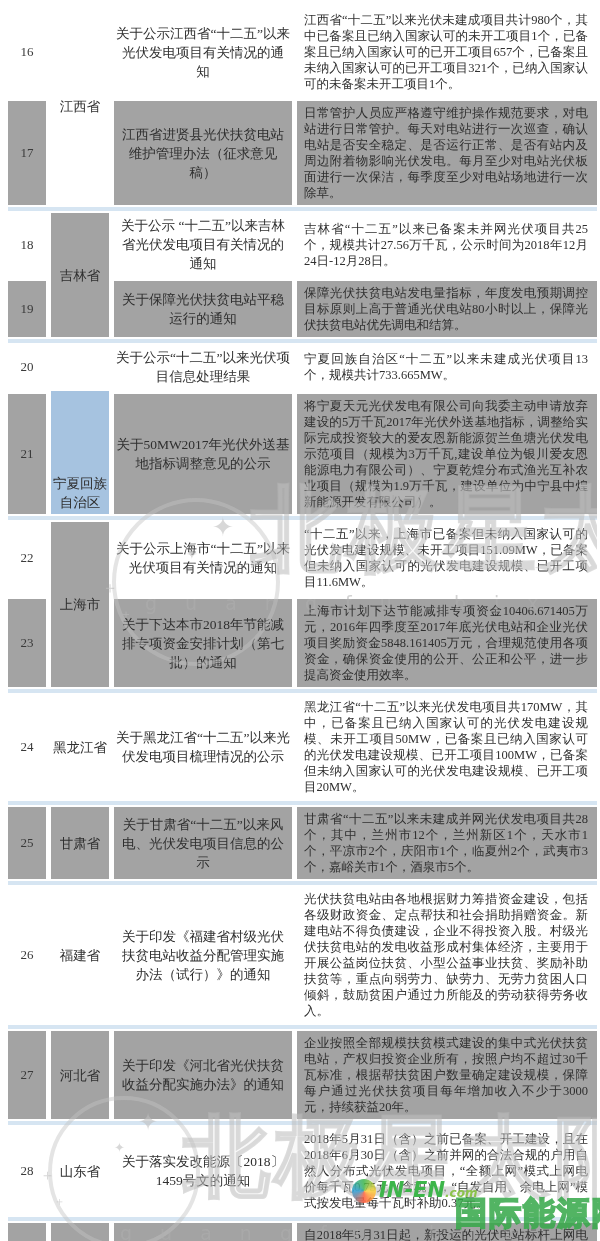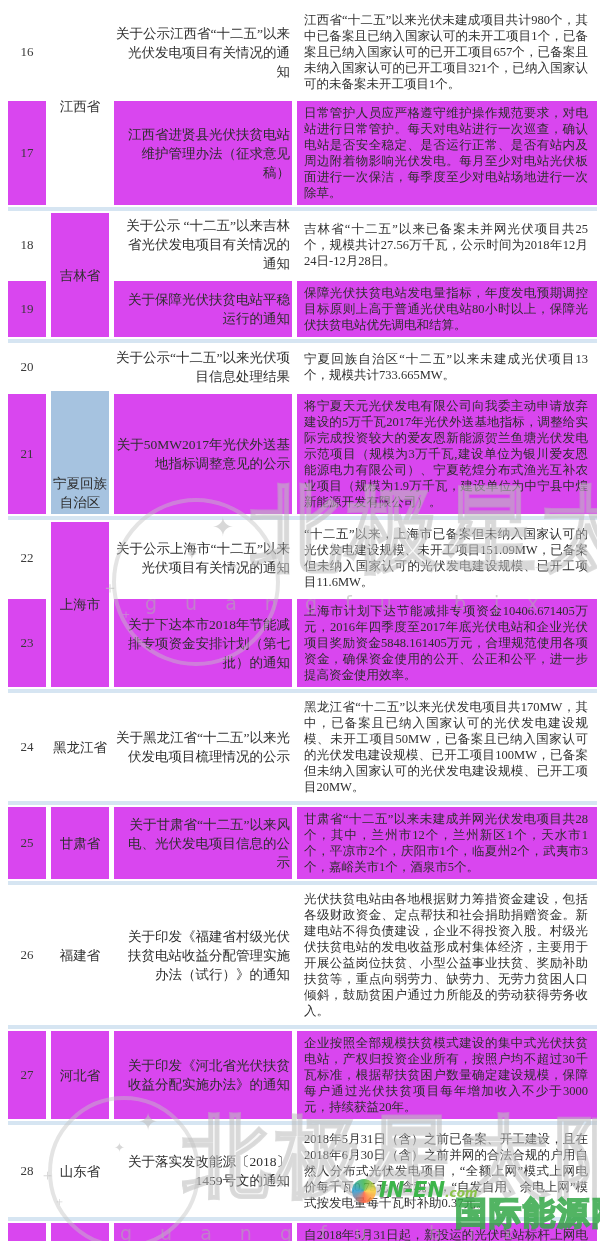--- a/index.html
+++ b/index.html
@@ -11,27 +11,27 @@
   }
   .page{position:relative;width:600px;min-height:1241px;padding:8px 3px 6px 8px;box-sizing:border-box;}
   .grp{
     display:grid;
     grid-template-columns:38px 58px 178px 1fr;
     gap:5px;
     width:100%;
   }
   .cell{display:flex;align-items:center;box-sizing:border-box;}
   .w{background:#ffffff;text-align:center;}
-  .b{background:#d946ef;}
+  .b{background:#a3a3a3;}
   .prov-split{background:linear-gradient(#ffffff 0 46px,#a6c3e0 46px);align-items:flex-end;}
   .num{grid-column:1;justify-content:center;font-size:13px;color:#3a3a3a;}
   .prov{grid-column:2;grid-row:1 / span 2;justify-content:center;text-align:center;
         font-size:13.5px;line-height:19px;color:#2f2f2f;padding:2px;}
   .prov-single{grid-row:1;}
-  .title{grid-column:3;font-size:13.5px;line-height:19px;color:#2f2f2f;padding:3px 2px;text-align:right;}
+  .title{grid-column:3;font-size:13.5px;line-height:19px;color:#2f2f2f;padding:3px 2px;text-align:center;}
   .desc{grid-column:4;font-size:12.5px;line-height:16px;color:#2f2f2f;
         padding:4px 9px 4px 7px;text-align:justify;}
   .r1{grid-row:1;} .r2{grid-row:2;}
   .sep{height:4px;background:#d6e5f2;margin:2px 0;}
   
   .wm{position:absolute;pointer-events:none;z-index:5;}
   .wm-circle{border:4px solid rgba(195,195,195,0.45);border-radius:50%;box-sizing:border-box;}
   .wm-star{position:absolute;color:rgba(190,190,190,0.6);font-family:"DejaVu Sans",sans-serif;}
   .wm-bigtext{
     font-weight:bold;white-space:nowrap;overflow:hidden;

